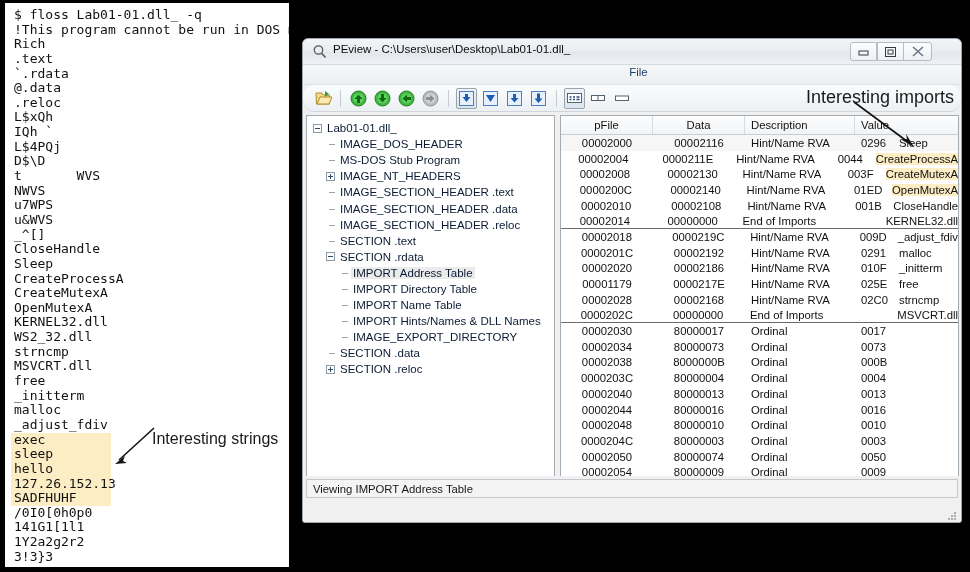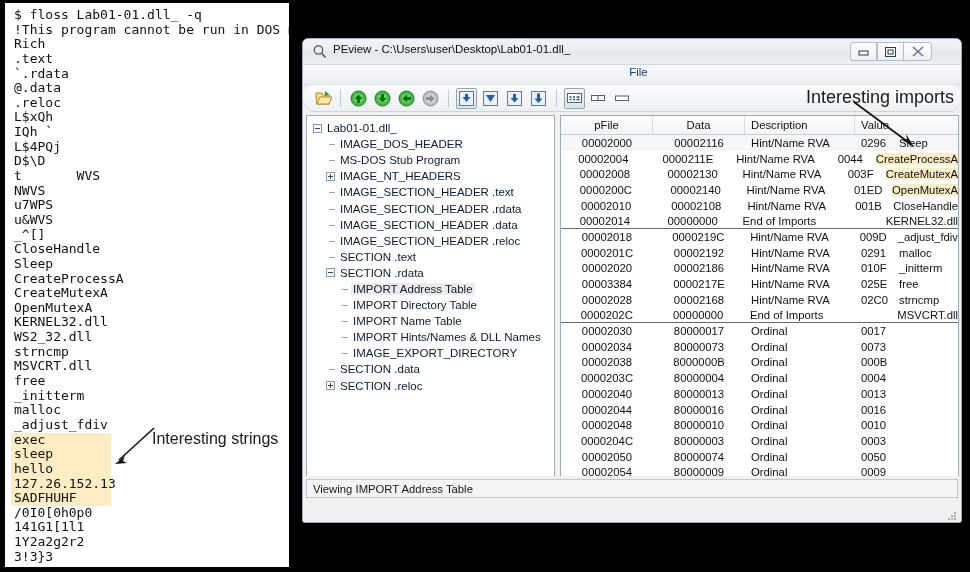--- a/index.html
+++ b/index.html
@@ -440,25 +440,20 @@
             <span class="tree-label">IMAGE_NT_HEADERS</span>
           </div>
           <div class="tree-row">
             <div class="ind1"></div>
             <div class="tw-dash"></div>
             <span class="tree-label">IMAGE_SECTION_HEADER .text</span>
           </div>
           <div class="tree-row">
             <div class="ind1"></div>
             <div class="tw-dash"></div>
-            <span class="tree-label">IMAGE_SECTION_HEADER .rdata</span>
-          </div>
-          <div class="tree-row">
-            <div class="ind1"></div>
-            <div class="tw-dash"></div>
             <span class="tree-label">IMAGE_SECTION_HEADER .data</span>
           </div>
           <div class="tree-row">
             <div class="ind1"></div>
             <div class="tw-dash"></div>
             <span class="tree-label">IMAGE_SECTION_HEADER .reloc</span>
           </div>
           <div class="tree-row">
             <div class="ind1"></div>
             <div class="tw-dash"></div>
@@ -600,21 +595,21 @@
           <div class="lrow">
             <div class="cell pfile">00002020</div>
             <div class="cell data">00002186</div>
             <div class="cell desc">Hint/Name RVA</div>
             <div class="cell val">
               <span class="val-hint">010F</span>
               <span class="val-name">_initterm</span>
             </div>
           </div>
           <div class="lrow">
-            <div class="cell pfile">00003384</div>
+            <div class="cell pfile">00001179</div>
             <div class="cell data">0000217E</div>
             <div class="cell desc">Hint/Name RVA</div>
             <div class="cell val">
               <span class="val-hint">025E</span>
               <span class="val-name">free</span>
             </div>
           </div>
           <div class="lrow">
             <div class="cell pfile">00002028</div>
             <div class="cell data">00002168</div>

